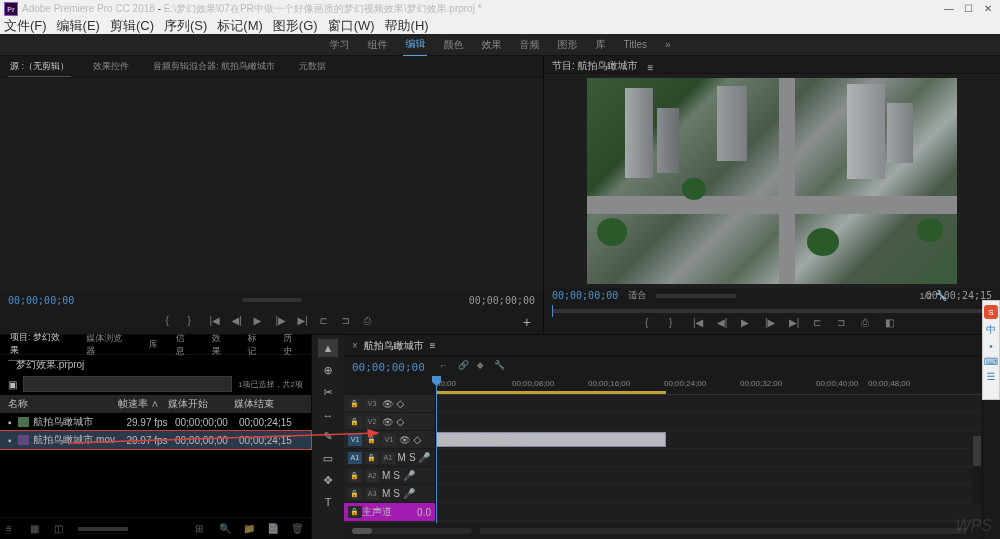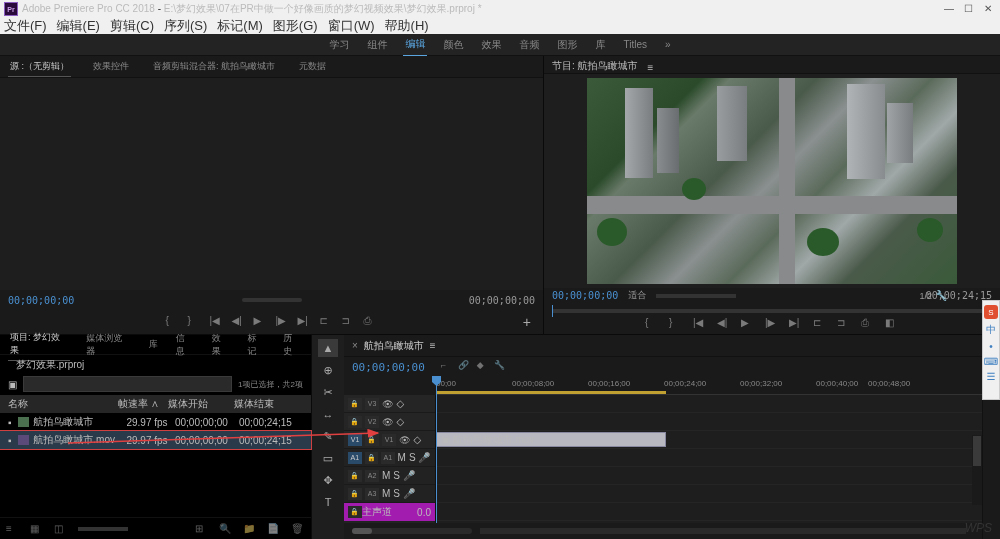--- a/index.html
+++ b/index.html
@@ -97,21 +97,21 @@
 .track-lane{height:18px;border-bottom:1px solid #252525;position:relative}
 .clip{position:absolute;top:1px;left:0;height:15px;background:#b8b8c0;border:1px solid #8888a0;display:flex;align-items:center;padding:0 4px;font-size:8px;color:#333}
 .clip.v1{width:230px}
 .master-row{height:18px;display:flex;align-items:center;padding:0 4px;font-size:8px;color:#888;background:#a21caf}
 .tl-footer{height:16px;display:flex;align-items:center;padding:0 8px;justify-content:space-between}
 .arrow-annotation{position:absolute;left:68px;top:78px;width:320px;height:40px;pointer-events:none;z-index:10}
 .arrow-line{stroke:#e04040;stroke-width:1.5;fill:none}
 .side-widget{position:absolute;right:0;top:300px;width:18px;height:100px;background:#f0f0f0;border:1px solid #ccc;display:flex;flex-direction:column;align-items:center;padding-top:4px;gap:4px}
 .sw-s{width:14px;height:14px;background:#e05030;border-radius:3px;color:#fff;font-size:8px;display:flex;align-items:center;justify-content:center}
 .sw-i{font-size:10px;color:#4080c0}
-.watermark{position:absolute;right:8px;bottom:4px;font-size:12px;color:rgba(200,200,210,0.15);font-style:italic}
+.watermark{position:absolute;right:8px;bottom:4px;font-size:16px;color:rgba(200,200,210,0.15);font-style:italic}
 .scroll-v{position:absolute;right:0;top:40px;bottom:18px;width:10px;background:#1a1a1a}
 .scroll-thumb{width:8px;height:30px;background:#3a3a3a;margin:1px}
 svg{overflow:visible}
 </style>
 </head>
 <body>
 
 <div class="titlebar">
   <div class="titlebar-left">
     <div class="pr-logo">Pr</div>

